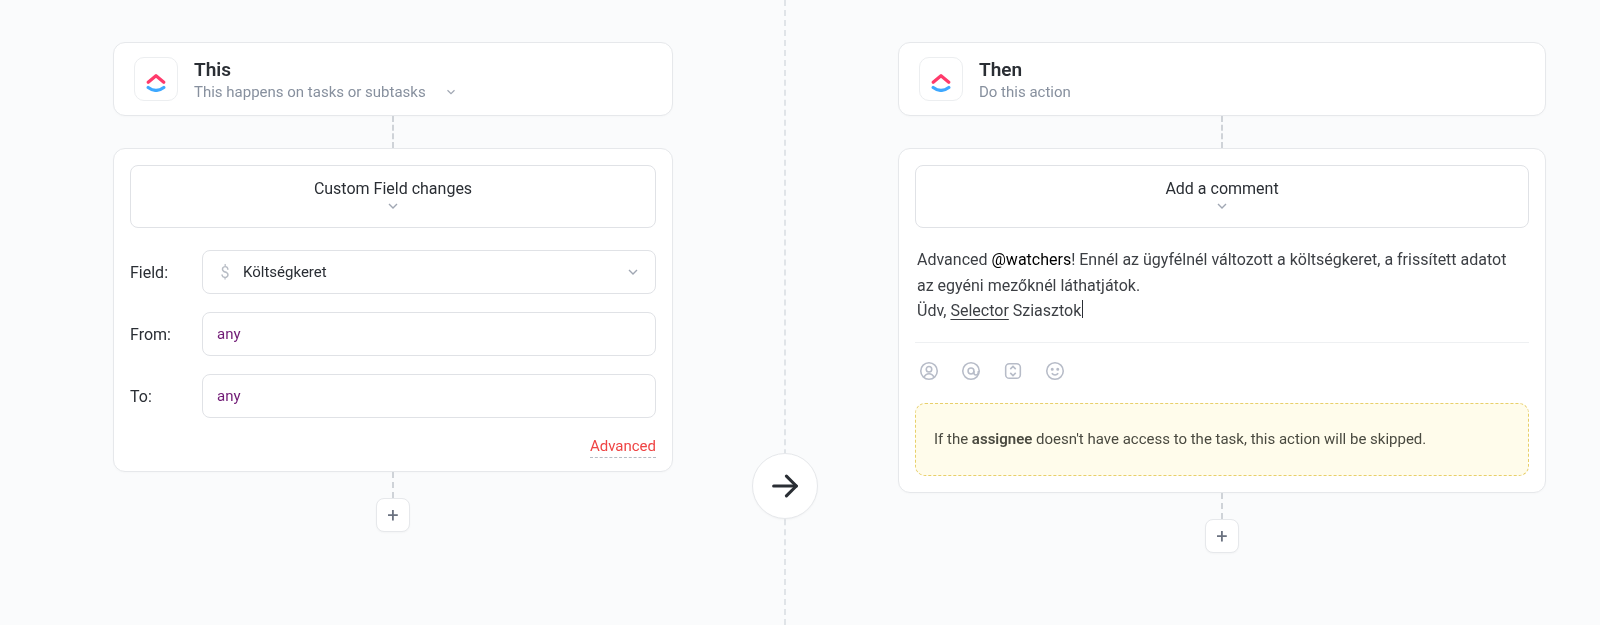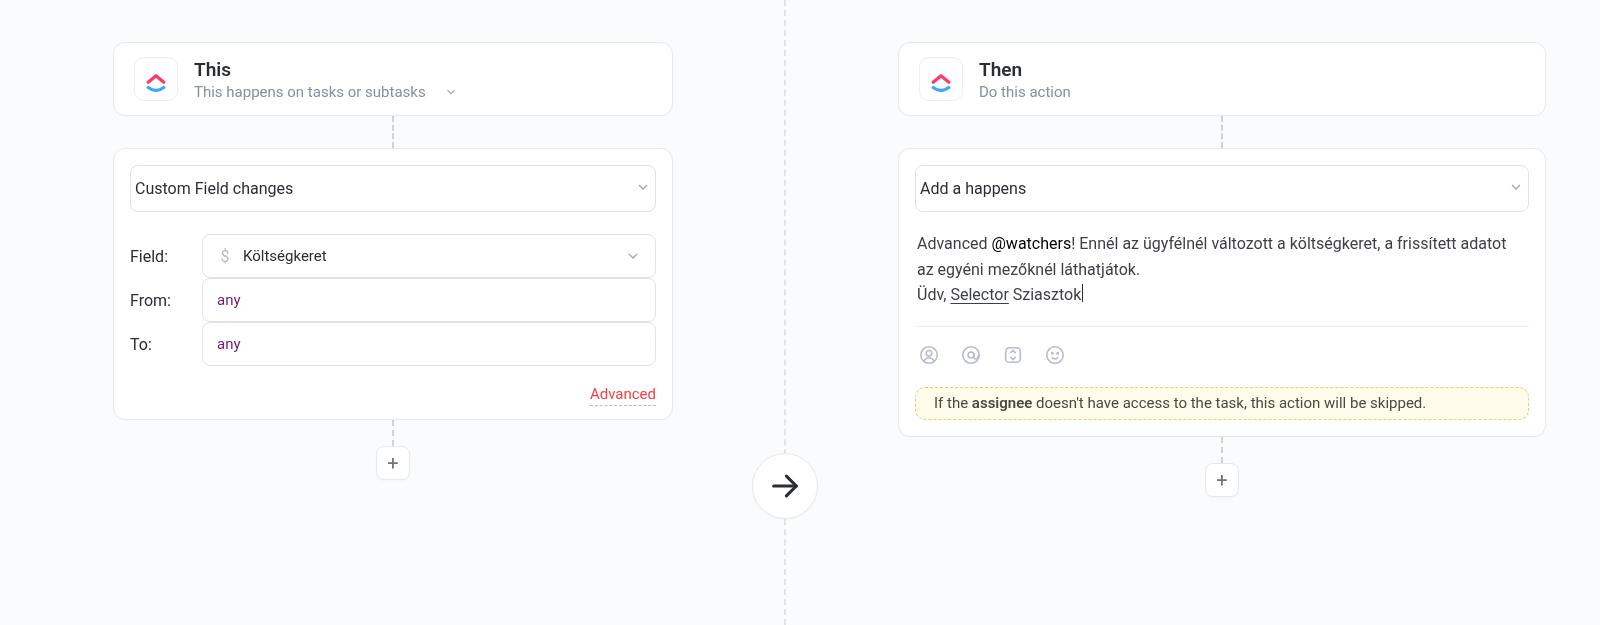--- a/index.html
+++ b/index.html
@@ -90,30 +90,32 @@
   .header-sub   { font-size: 15px; color: #87909e; display: flex; align-items: center; gap: 18px; }
   .header-sub .chev { width: 14px; height: 14px; stroke: #a0a7b3; }
 
   
   .config-card { padding: 16px; }
 
   .select-row {
     width: 100%;
     border: 1px solid #e0e2e6;
     border-radius: 8px;
-    padding: 13px 4px;
+    padding: 13px 11px;
     font-size: 16px;
     color: #2a2e34;
     display: flex;
+    align-items: center;
     justify-content: space-between;
     cursor: pointer;
+    flex-direction: column;
   }
   .select-row .chev { width: 16px; height: 16px; stroke: #a0a7b3; }
 
-  .form-rows { margin-top: 22px; display: flex; flex-direction: column; }
+  .form-rows { margin-top: 22px; display: flex; flex-direction: column; gap: 18px; }
 
   .form-row {
     display: flex;
     align-items: center;
     gap: 12px;
   }
   .form-row .lab {
     width: 60px;
     font-size: 16px;
     color: #2a2e34;
@@ -213,21 +215,21 @@
     cursor: pointer;
   }
   .tool-icn svg { width: 22px; height: 22px; stroke: #b7bcc8; fill: none; stroke-width: 1.7; }
 
   
   .warn-note {
     margin-top: 20px;
     background: #fffceb;
     border: 1px dashed #e8cf6a;
     border-radius: 10px;
-    padding: 4px 18px;
+    padding: 24px 18px;
     font-size: 15px;
     color: #4a4a40;
     line-height: 1.55;
   }
   .warn-note b { font-weight: 650; }
 
   
   svg.chev { fill: none; stroke-width: 2; }
 
 </style>
@@ -334,21 +336,21 @@
           <span>Do this action</span>
         </div>
       </div>
     </div>
 
     <div class="v-connector" style="height:32px"></div>
 
     <div class="card config-card">
 
       <div class="select-row">
-        <span>Add a happens</span>
+        <span>Add a comment</span>
         <svg class="chev" viewBox="0 0 24 24">
             <polyline points="6 9 12 15 18 9"></polyline>
           </svg>
       </div>
 
       <div class="comment-box">
         <span>Advanced </span><span class="mention">@watchers</span><span>! Ennél az ügyfélnél változott a költségkeret, a frissített adatot az egyéni mezőknél láthatjátok.</span><br>
         <span>Üdv, </span><span class="misspell">Selector</span><span> Sziasztok</span><span class="caret"></span>
       </div>
 

